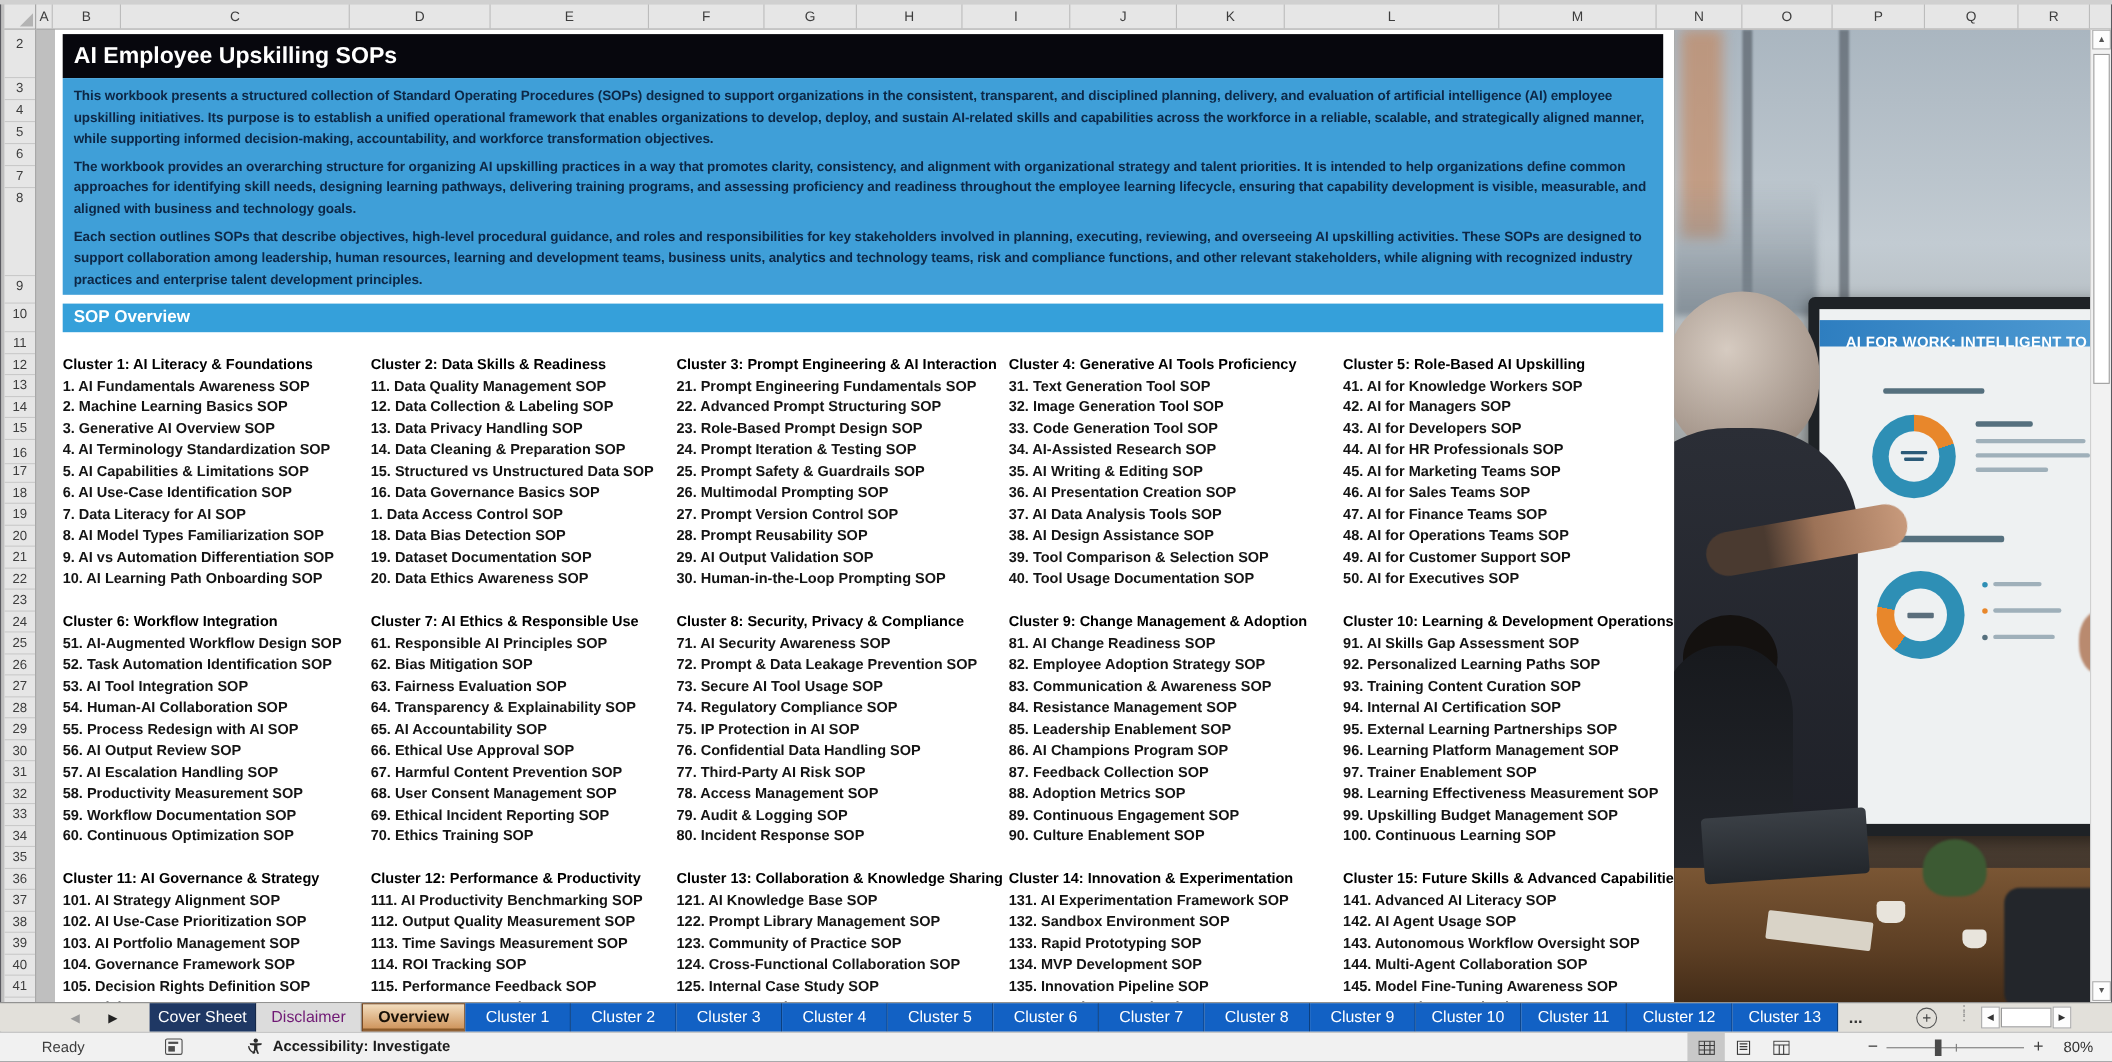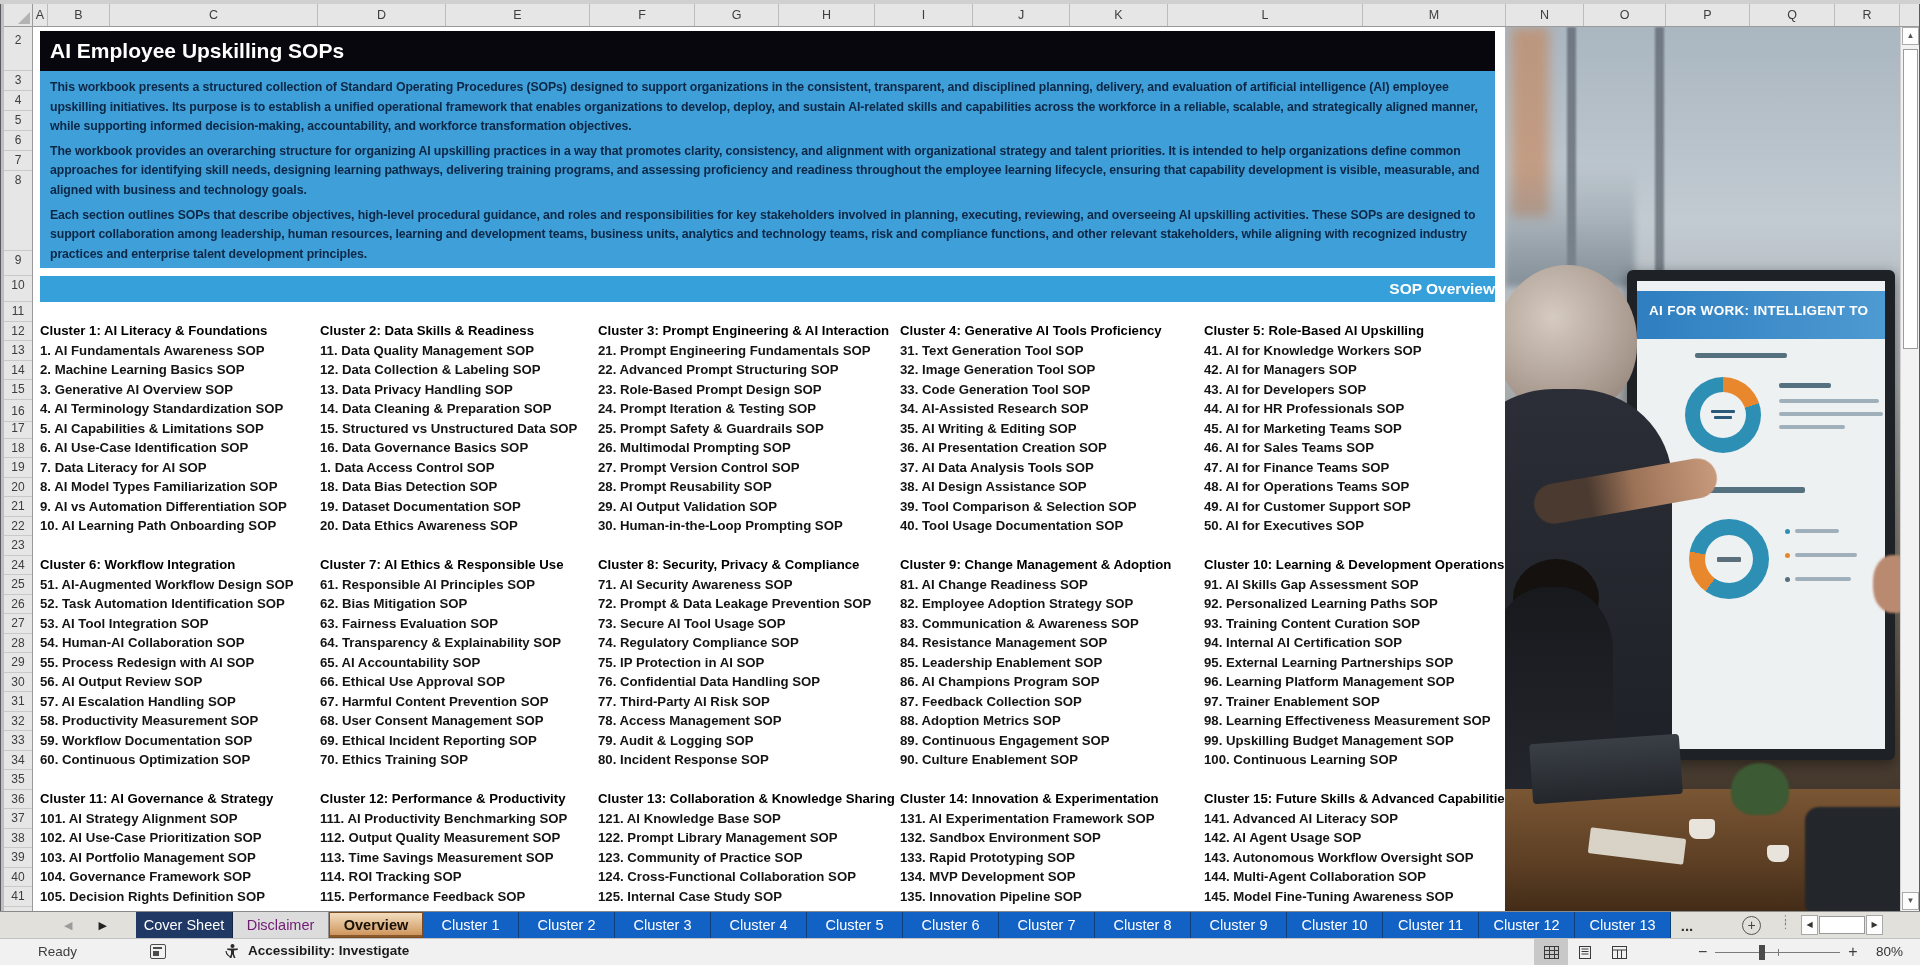--- a/index.html
+++ b/index.html
@@ -16,42 +16,42 @@
   .col-h{flex:0 0 auto;display:flex;align-items:center;justify-content:center;overflow:hidden;
           font-size:12.5px;color:#3d3d3d;border-right:1px solid #bcbcbc;height:100%;}
   .topstrip{position:absolute;left:0;top:0;width:100%;height:4px;background:#d0d0d0;}
   .corner-sb{position:absolute;left:1900px;top:4px;width:19px;height:23px;background:#E6E6E6;border-bottom:1px solid #9a9a9a;}
   
   .row-gutter{position:absolute;left:4px;top:27px;width:29px;height:884px;background:#E6E6E6;
           border-right:1px solid #9a9a9a;overflow:hidden;}
   .row-h{position:absolute;left:0;width:100%;text-align:center;font-size:12px;color:#3d3d3d;
           border-bottom:1px solid #c9c9c9;padding-top:2px;}
   
-  .sheet-area{position:absolute;left:33px;top:27px;width:1867px;height:884px;background:#fff;overflow:hidden;}
+  .sheet-area{position:absolute;left:50px;top:27px;width:1867px;height:884px;background:#fff;overflow:hidden;}
   .title-bar{position:absolute;left:7px;top:4px;width:1455px;height:40px;background:#07070D;color:#fff;
           font-size:21px;font-weight:700;line-height:40px;padding-left:10px;white-space:nowrap;}
   .desc-box{position:absolute;left:7px;top:44px;width:1455px;height:197px;background:#3F9FD8;
           color:#0d2746;padding:7px 10px 0 10px;overflow:hidden;}
   .desc-box p{margin:0 0 5px 0;font-size:12.3px;font-weight:600;line-height:19.6px;letter-spacing:-0.1px;}
   .sop-band{position:absolute;left:7px;top:249px;width:1455px;height:26px;background:#35A0DA;color:#fff;
-          font-size:15.5px;font-weight:700;line-height:26px;padding-left:10px;text-align:right;}
+          font-size:15.5px;font-weight:700;line-height:26px;padding-left:10px;}
   .cluster{position:absolute;width:288px;}
   .cluster-title{font-size:13.2px;font-weight:700;color:#000;height:19.5px;line-height:19.5px;white-space:nowrap;}
   .sop-item{font-size:13.2px;font-weight:600;color:#141414;height:19.5px;line-height:19.5px;white-space:nowrap;}
   
   .photo{position:absolute;left:1472px;top:0;width:395px;height:884px;overflow:hidden;background:#8f8a82;}
   .ph-bg{position:absolute;inset:0;background:linear-gradient(180deg,#aab6c0 0%,#c2cbd2 22%,#a8aeb0 40%,#7d7468 62%,#57483a 78%,#362c24 92%,#2b221c 100%);}
   .ph-mullion{position:absolute;top:0;width:9px;height:420px;background:#525a63;opacity:.65;filter:blur(1px);}
   .ph-orange{position:absolute;left:6px;top:0;width:38px;height:190px;background:#c97c49;opacity:.55;filter:blur(6px);}
   .ph-city{position:absolute;left:0;top:140px;width:130px;height:120px;
           background:linear-gradient(180deg,rgba(130,145,158,.0),rgba(120,132,142,.8));filter:blur(3px);}
   .tv{position:absolute;left:122px;top:243px;width:268px;height:490px;background:#1e2226;border-radius:6px;padding:11px 10px;box-shadow:0 4px 14px rgba(0,0,0,.45);}
   .slide{position:relative;width:100%;height:100%;background:#eef1f2;overflow:hidden;}
-  .slide-head{position:absolute;left:0;top:10px;width:100%;height:48px;background:linear-gradient(90deg,#2e7ec0,#4e9ad2);
-          color:#fff;font-weight:700;font-size:13.5px;line-height:40px;padding-left:12px;white-space:nowrap;letter-spacing:.3px;}
+  .slide-head{position:absolute;left:0;top:10px;width:100%;height:24px;background:linear-gradient(90deg,#2e7ec0,#4e9ad2);
+          color:#fff;font-weight:700;font-size:13.5px;line-height:40px;padding-left:24px;white-space:nowrap;letter-spacing:.3px;}
   .bar{position:absolute;background:#9fb0ba;height:4px;border-radius:2px;}
   .bar.dark{background:#55707e;height:5px;}
   .donut{position:absolute;border-radius:50%;}
   .donut .hole{position:absolute;left:50%;top:50%;transform:translate(-50%,-50%);background:#eef1f2;border-radius:50%;}
   .tinyline{position:absolute;background:#2b5a78;height:3px;border-radius:1px;}
   .bullet-dot{position:absolute;width:5px;height:5px;border-radius:50%;}
   .arm{position:absolute;left:28px;top:444px;width:185px;height:40px;border-radius:22px;
           background:linear-gradient(90deg,#4a3a30 0 30%,#9c7257 55%,#c89a7c 100%);transform:rotate(-10deg);filter:blur(.4px);}
   .head-gray{position:absolute;left:-8px;top:238px;width:140px;height:150px;border-radius:50% 50% 46% 46%;
           background:radial-gradient(circle at 40% 35%,#d6cbc1,#a4958a 70%,#857568);filter:blur(.6px);}

